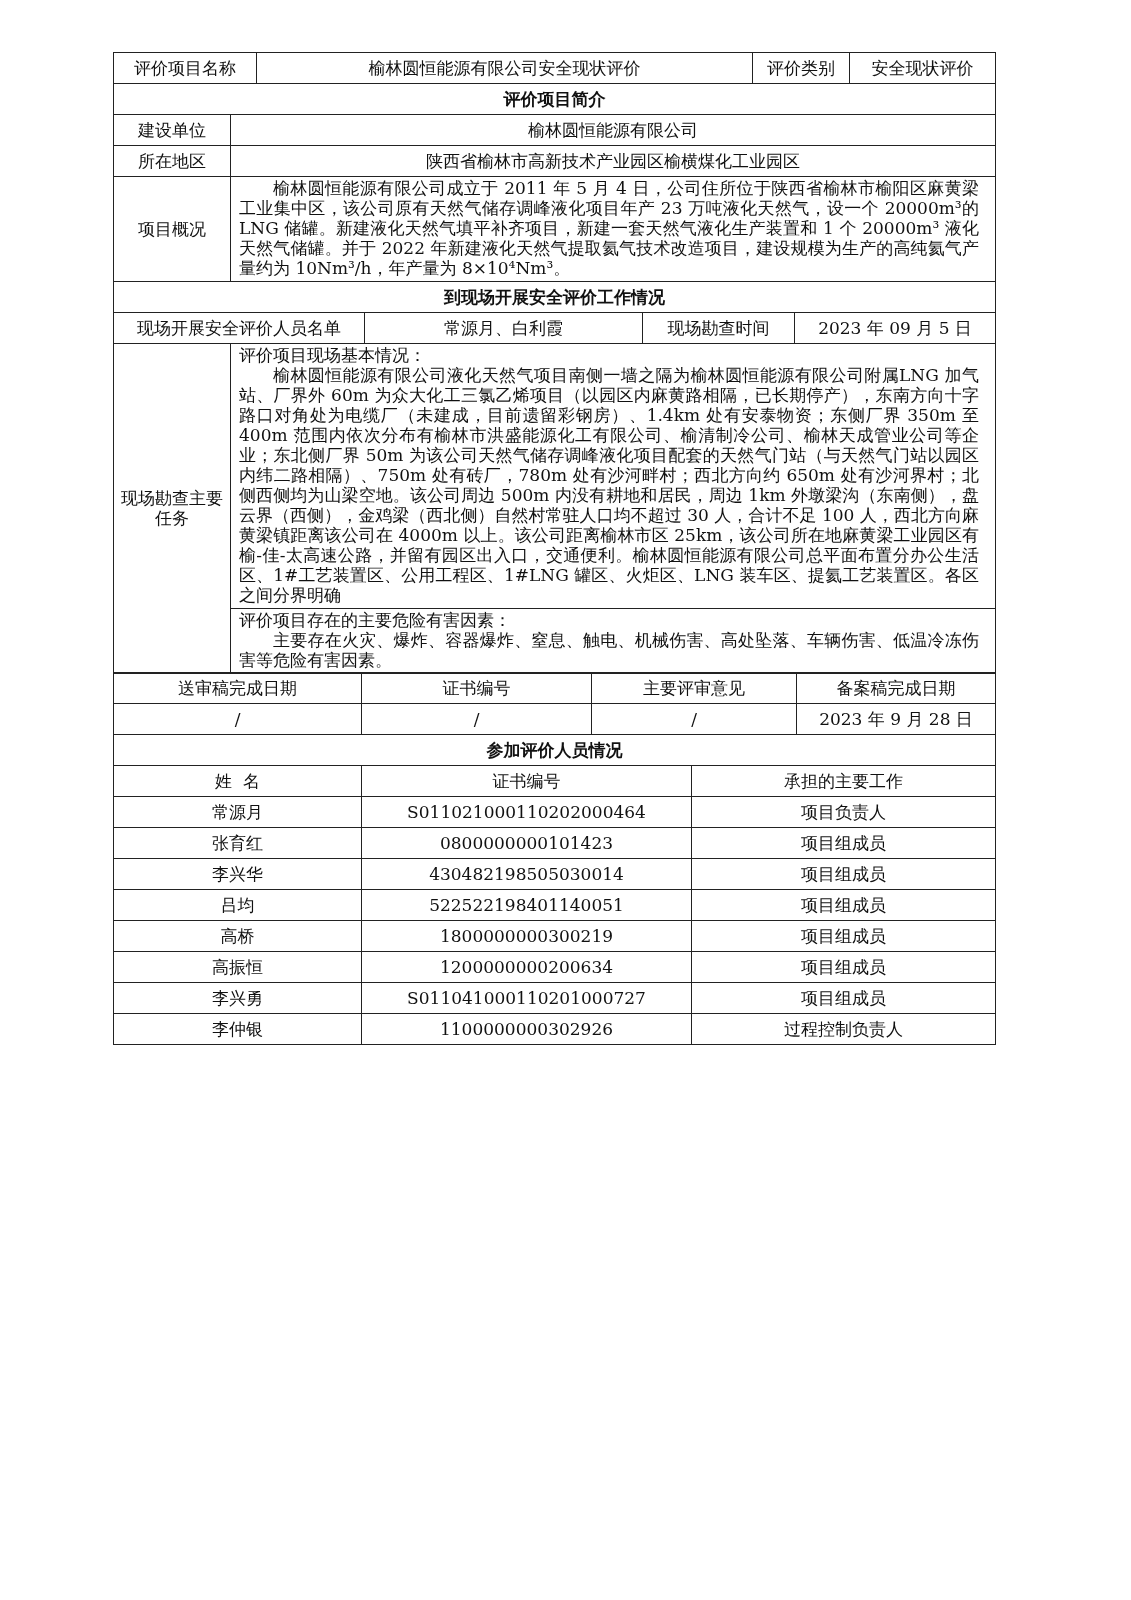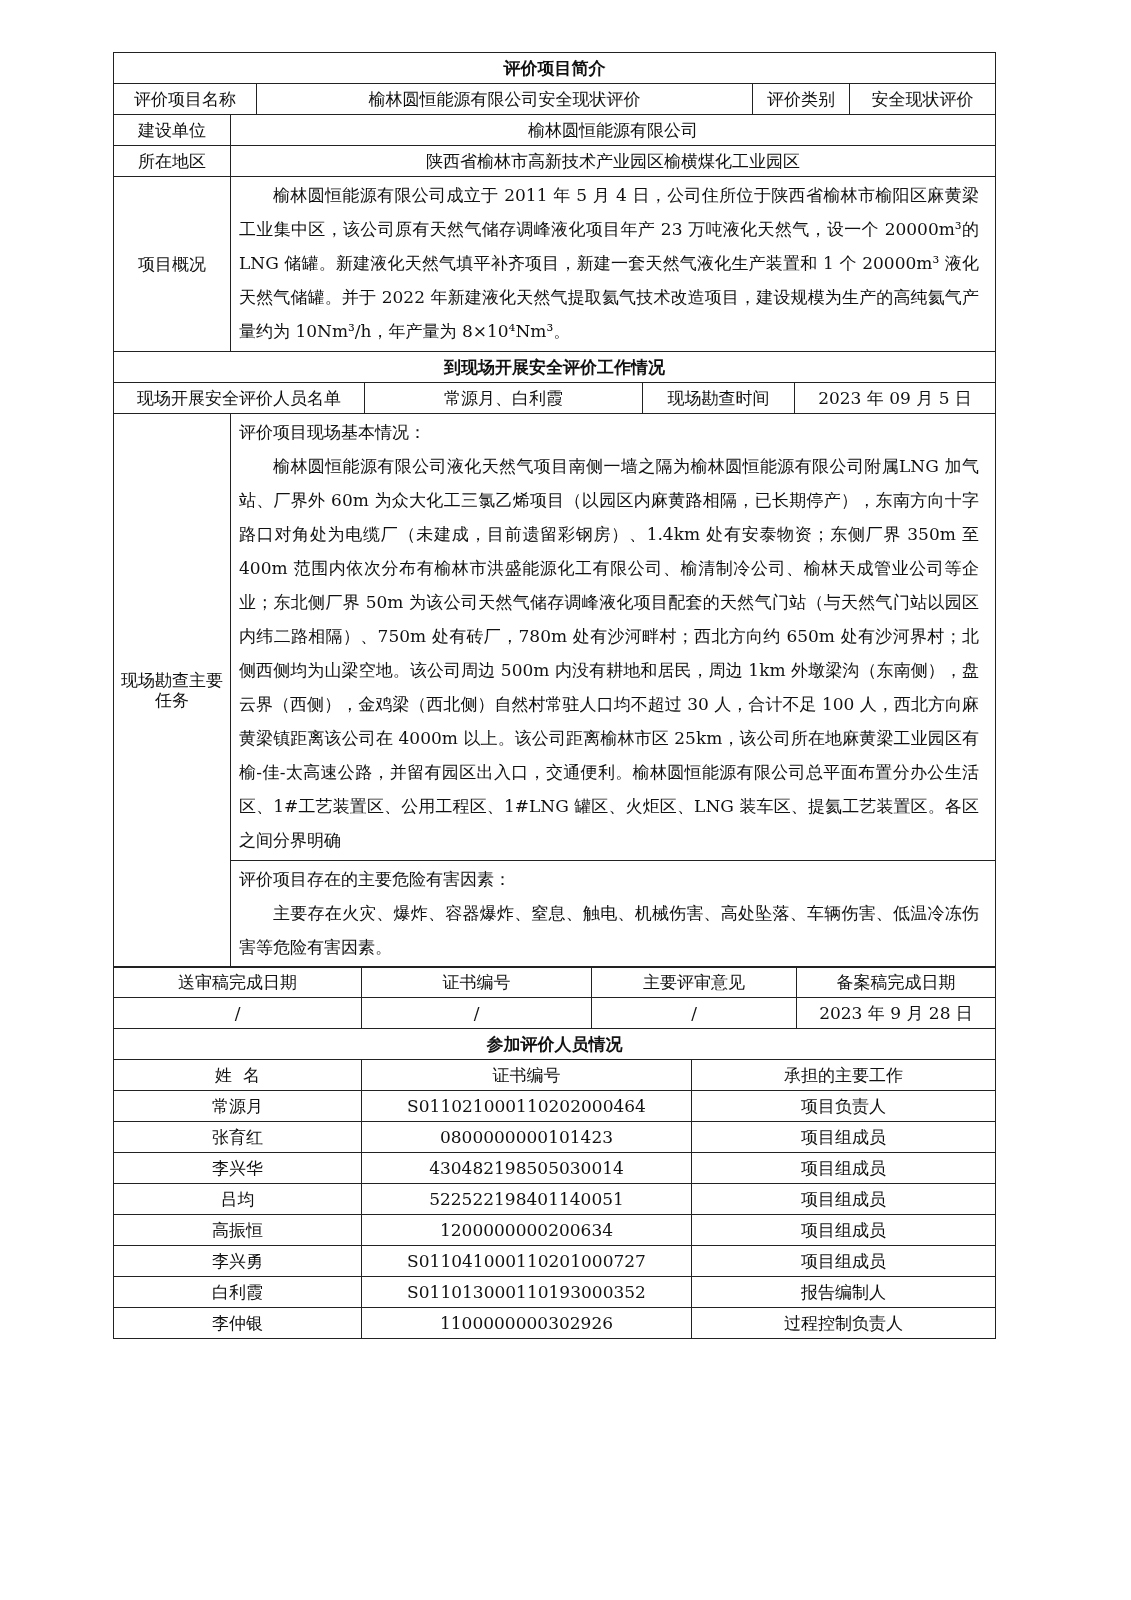--- a/index.html
+++ b/index.html
@@ -1,46 +1,46 @@
 <!DOCTYPE html>
 <html><head>
 <meta charset="utf-8">
 <style>
   html, body { margin: 0; padding: 0; background: #ffffff; }
   body { width: 1131px; height: 1600px; position: relative; font-family: "DejaVu Serif", "Liberation Serif", serif; color: #111; }
   .page { position: absolute; left: 113px; top: 52px; width: 882px; }
   table { border-collapse: collapse; width: 882px; table-layout: fixed; }
   td { border: 1.5px solid #222; font-size: 17px; line-height: 22px; padding: 3px 6px; text-align: center; vertical-align: middle; }
   td.sec { font-weight: bold; font-size: 17px; }
-  td.para { text-align: justify; vertical-align: top; line-height: 34px; padding: 1px 16px 3px 8px; }
+  td.para { text-align: justify; vertical-align: top; line-height: 20px; padding: 1px 16px 3px 8px; }
   .indent { text-indent: 2em; }
   .row30 td { height: 24px; }
 </style>
 </head>
 <body>
 
 <div class="page">
 
   <table>
     <colgroup>
       <col style="width:117px">
         <col style="width:26px">
         <col style="width:496px">
         <col style="width:97px">
         <col style="width:146px">
     </colgroup>
     <tbody>
         <tr class="row30">
-      <td colspan="5" class="sec">评价项目简介</td>
-    </tr>
-    <tr class="row30">
       <td colspan="2">评价项目名称</td>
       <td>榆林圆恒能源有限公司安全现状评价</td>
       <td>评价类别</td>
       <td>安全现状评价</td>
+    </tr>
+    <tr class="row30">
+      <td colspan="5" class="sec">评价项目简介</td>
     </tr>
     <tr class="row30">
       <td>建设单位</td>
       <td colspan="4">榆林圆恒能源有限公司</td>
     </tr>
     <tr class="row30">
       <td>所在地区</td>
       <td colspan="4">陕西省榆林市高新技术产业园区榆横煤化工业园区</td>
     </tr>
     <tr>
@@ -139,33 +139,33 @@
           <td>李兴华</td>
           <td>430482198505030014</td>
           <td>项目组成员</td>
         </tr>
         <tr class="row30">
           <td>吕均</td>
           <td>522522198401140051</td>
           <td>项目组成员</td>
         </tr>
         <tr class="row30">
+          <td>高桥</td>
+          <td>1800000000300219</td>
+          <td>项目组成员</td>
+        </tr>
+        <tr class="row30">
           <td>高振恒</td>
           <td>1200000000200634</td>
           <td>项目组成员</td>
         </tr>
         <tr class="row30">
           <td>李兴勇</td>
           <td>S011041000110201000727</td>
           <td>项目组成员</td>
-        </tr>
-        <tr class="row30">
-          <td>白利霞</td>
-          <td>S011013000110193000352</td>
-          <td>报告编制人</td>
         </tr>
         <tr class="row30">
           <td>李仲银</td>
           <td>1100000000302926</td>
           <td>过程控制负责人</td>
         </tr>
       </tbody>
   </table>
 </div>
 

